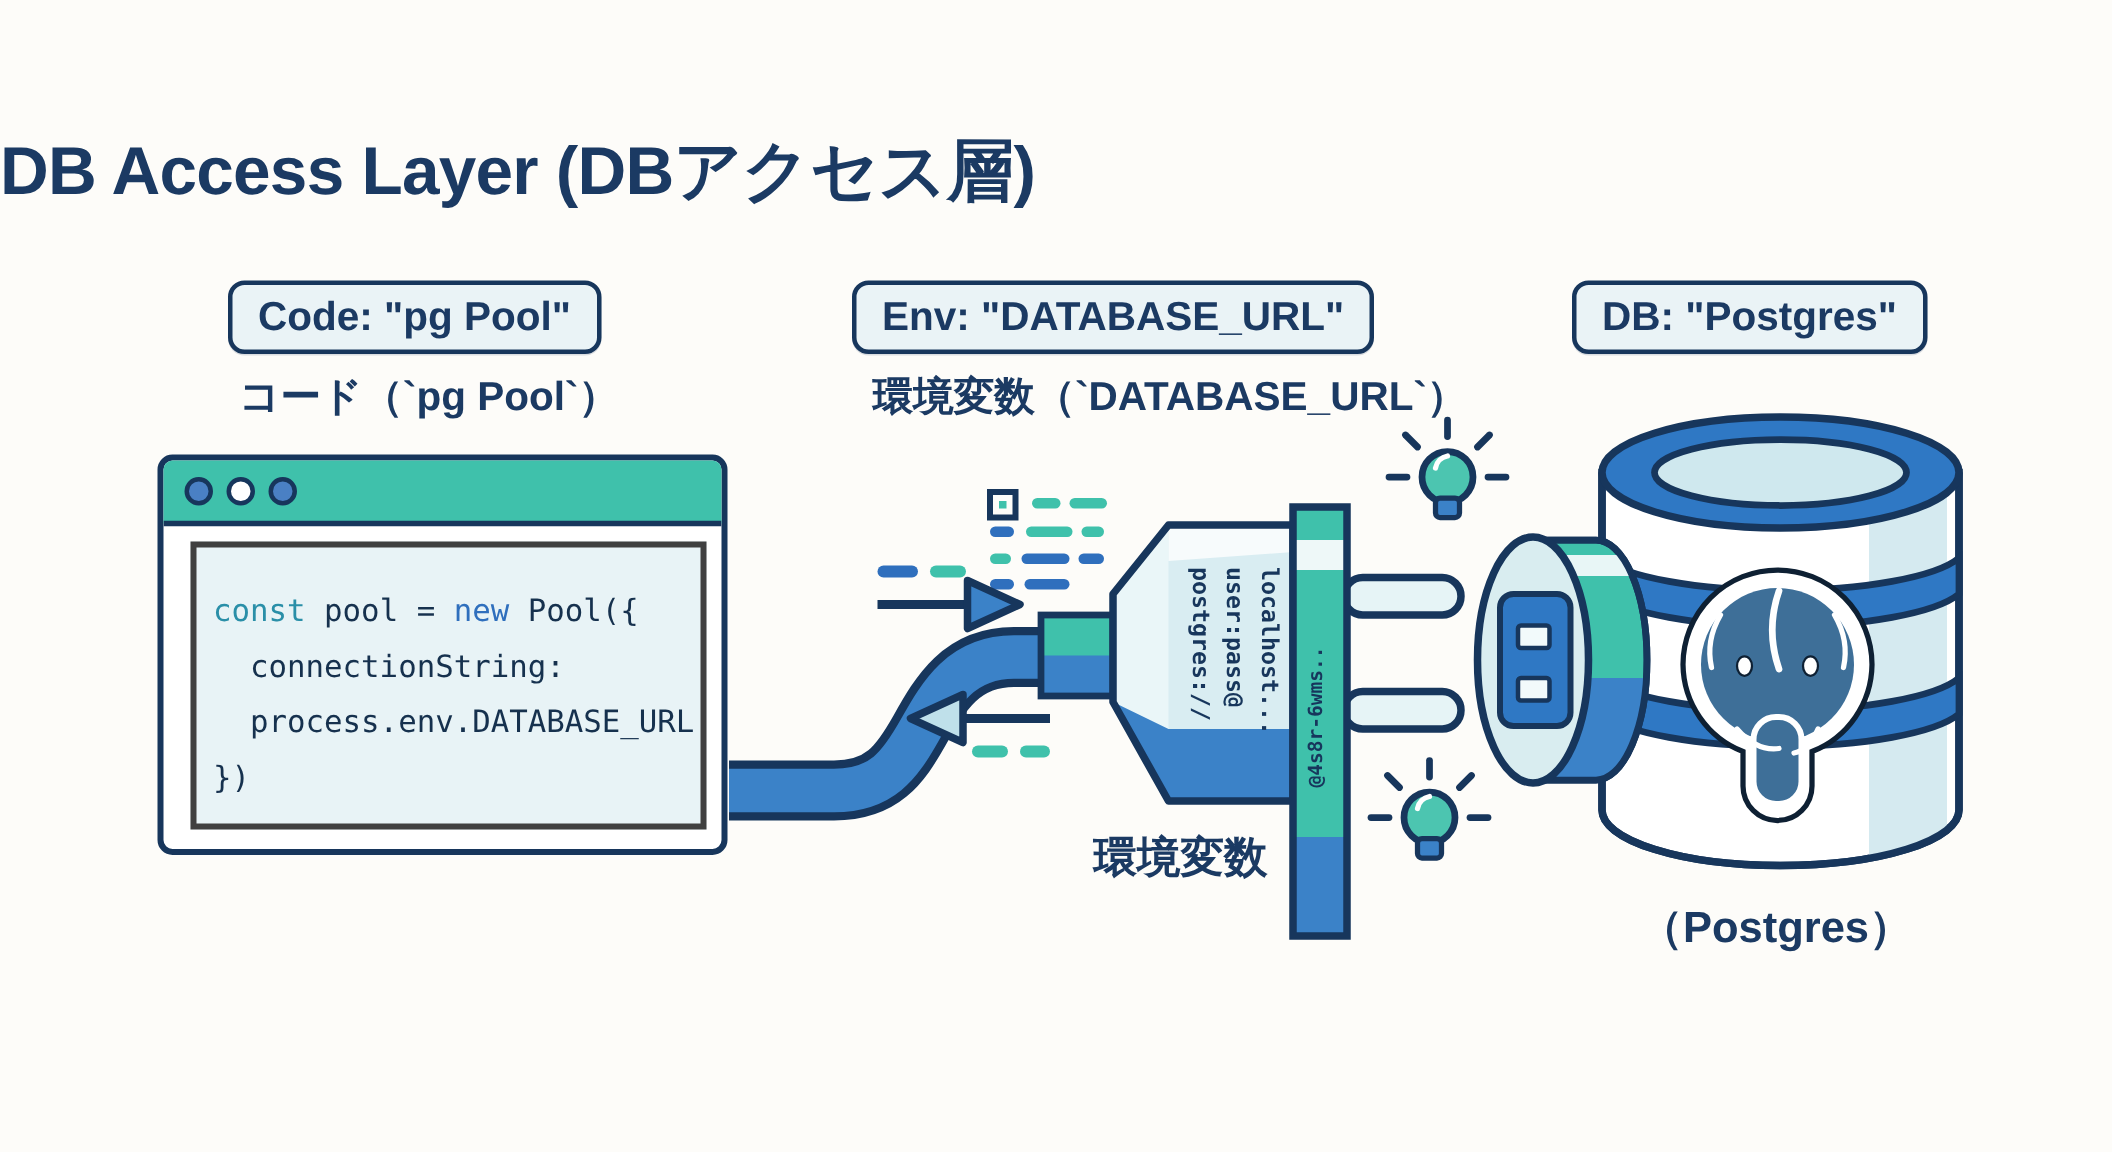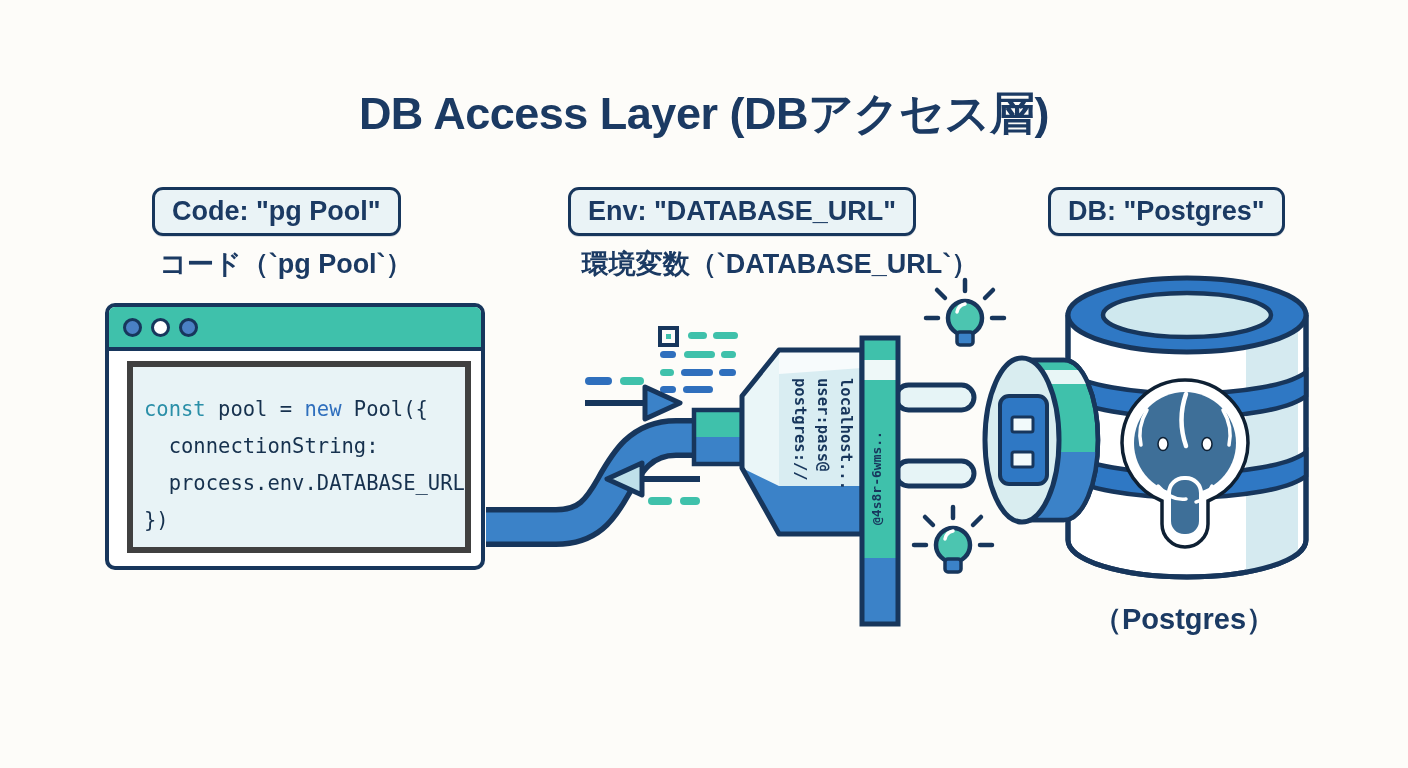--- a/index.html
+++ b/index.html
@@ -5,21 +5,21 @@
   html,body{margin:0;padding:0;}
   body{
     width:1408px;height:768px;
     background:#fdfcf9;
     font-family:"Liberation Sans","DejaVu Sans",sans-serif;
     overflow:hidden;position:relative;
   }
   .stage{position:absolute;inset:0;width:1408px;height:768px;}
   .title{
     position:absolute;top:84px;left:0;width:1408px;
-    text-align:center;font-size:45px;font-weight:bold;
+    font-size:45px;font-weight:bold;
     color:#1b3a63;letter-spacing:-0.5px;
   }
   .badge{
     position:absolute;top:187px;
     background:#eaf3f6;border:3.5px solid #17365c;border-radius:11px;
     padding:6px 17px;font-size:27px;font-weight:bold;color:#1b3a63;
     white-space:nowrap;box-shadow:0 1px 0 rgba(20,50,90,.15);
   }
   .badge.b-code{left:152px;}
   .badge.b-env{left:568px;}
@@ -46,21 +46,21 @@
   }
   .code-titlebar{
     height:40px;background:#3fc1ab;border-bottom:4px solid #17365c;
     border-radius:6px 6px 0 0;display:flex;align-items:center;padding-left:14px;gap:9px;
   }
   .dot{width:19px;height:19px;border-radius:50%;border:3px solid #17365c;box-sizing:border-box;}
   .dot.blue{background:#4a80c4;}
   .dot.white{background:#ffffff;}
   .code-box{
     position:absolute;left:18px;top:54px;width:344px;height:192px;
-    background:#e8f3f6;border:6px solid #404040;box-sizing:border-box;
+    background:#e8f3f6;border:4px solid #404040;box-sizing:border-box;
     font-family:"DejaVu Sans Mono","Liberation Mono",monospace;
     font-size:20.5px;line-height:37px;color:#16314e;
     padding:24px 0 0 11px;white-space:pre;
   }
   .kw-const{color:#2a8fa8;}
   .kw-new{color:#2f6fbd;}
   svg text{font-family:"DejaVu Sans Mono","Liberation Mono",monospace;font-weight:bold;}
 </style>
 </head>
 <body>
@@ -213,19 +213,20 @@
       <span class="dot blue"></span>
     </div>
     <div class="code-box"><span class="kw-const">const</span><span> pool = </span><span class="kw-new">new</span><span> Pool({</span>
 <span>  connectionString:</span>
 <span>  process.env.DATABASE_URL</span>
 <span>})</span></div>
   </div>
 
 
   <div class="bottom-label bl-env">
+    <div>環境変数</div>
   </div>
 
   <div class="bottom-label bl-db">
     <div>（Postgres）</div>
   </div>
 
 </div>
 
 </body></html>

